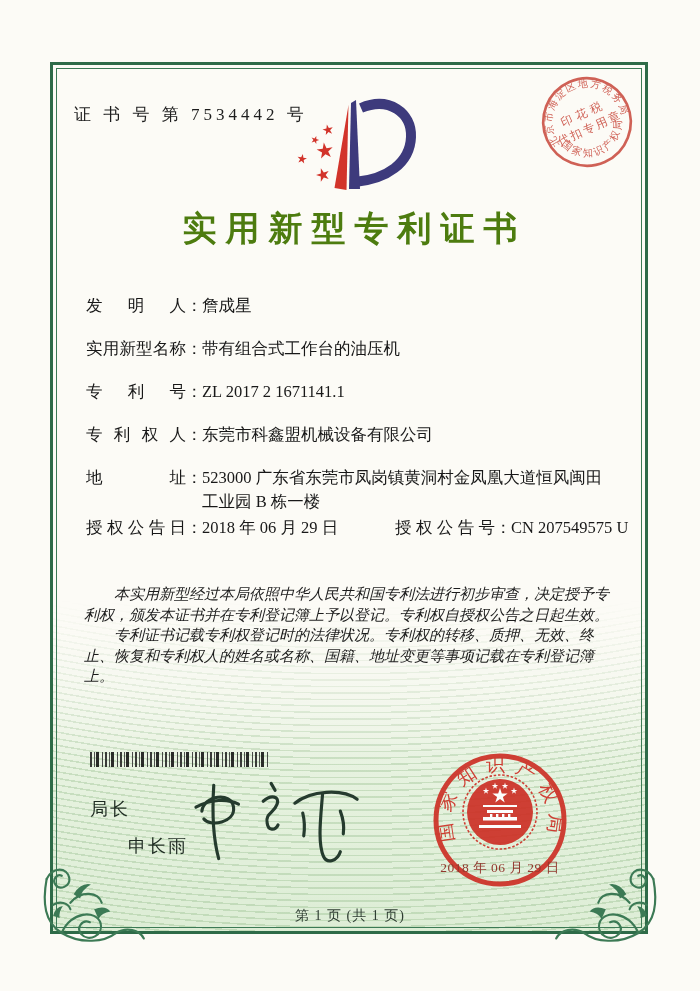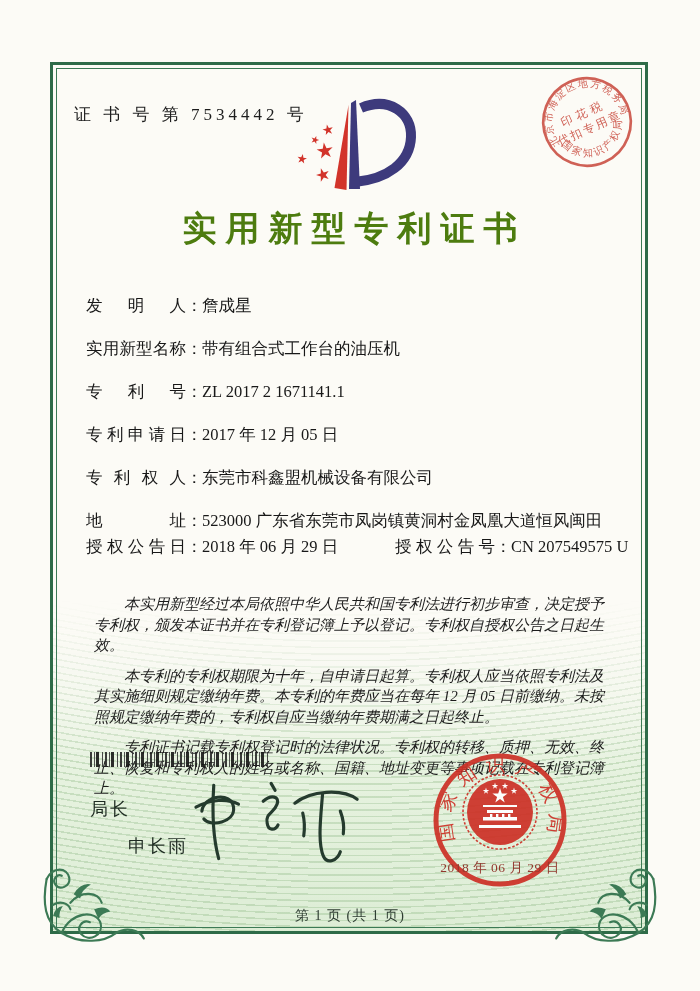--- a/index.html
+++ b/index.html
@@ -36,21 +36,21 @@
   .field-row{margin-bottom:19px;position:relative;}
   .f-label{display:inline-block;width:100px;text-align:justify;text-align-last:justify;vertical-align:top;}
   .f-colon{display:inline-block;width:16px;vertical-align:top;}
   .f-value{display:inline-block;vertical-align:top;max-width:420px;}
   .addr-row{margin-bottom:2px;}
   .addr-line2{margin-left:116px;}
   .grant-right{position:absolute;left:309px;top:0;white-space:nowrap;}
 
   .paras{position:absolute;left:84px;top:584px;width:534px;z-index:2;font-size:15px;line-height:20.5px;
     font-style:italic;color:#1c1c1c;}
-  .paras p{margin:10px;text-indent:2em;}
+  .paras p{margin:0;text-indent:2em;}
 
   .barcode{position:absolute;left:90px;top:752px;width:178px;height:15px;z-index:2;opacity:.88;
     background:repeating-linear-gradient(90deg,#222 0 2px,transparent 2px 4px,#3a3a3a 4px 5px,transparent 5px 6px,#111 6px 9px,transparent 9px 12px,#333 12px 13px,transparent 13px 15px);}
 
   .director{position:absolute;left:90px;top:797px;z-index:2;font-family:"Liberation Sans",sans-serif;
     font-weight:400;font-size:18px;letter-spacing:2px;color:#1e2b22;}
   .director .name{margin-top:13px;padding-left:38px;}
 
   .signature{position:absolute;left:192px;top:768px;width:178px;height:102px;z-index:2;}
 
@@ -141,39 +141,36 @@
     <div class="field-row">
       <span class="f-label">发明人</span><span class="f-colon">：</span><span class="f-value">詹成星</span>
     </div>
     <div class="field-row">
       <span class="f-label">实用新型名称</span><span class="f-colon">：</span><span class="f-value">带有组合式工作台的油压机</span>
     </div>
     <div class="field-row">
       <span class="f-label">专利号</span><span class="f-colon">：</span><span class="f-value">ZL 2017 2 1671141.1</span>
     </div>
     <div class="field-row">
-      <span class="f-label">专利申请日</span><span class="f-colon">：</span><span class="f-value">2017 年 12 月 05 日</span>
-    </div>
-    <div class="field-row">
       <span class="f-label">专利权人</span><span class="f-colon">：</span><span class="f-value">东莞市科鑫盟机械设备有限公司</span>
     </div>
     <div class="field-row addr-row">
       <span class="f-label">地址</span><span class="f-colon">：</span><span class="f-value">523000 广东省东莞市凤岗镇黄洞村金凤凰大道恒风闽田</span>
+      <div class="addr-line2">工业园 B 栋一楼</div>
     </div>
     <div class="field-row">
       <span class="f-label">授权公告日</span><span class="f-colon">：</span><span class="f-value">2018 年 06 月 29 日</span>
       <span class="grant-right">
         <span class="f-label">授权公告号</span><span class="f-colon">：</span><span class="f-value">CN 207549575 U</span>
       </span>
     </div>
   </div>
 
   <div class="paras">
     <p>本实用新型经过本局依照中华人民共和国专利法进行初步审查，决定授予专利权，颁发本证书并在专利登记簿上予以登记。专利权自授权公告之日起生效。</p>
-    <p>本专利的专利权期限为十年，自申请日起算。专利权人应当依照专利法及其实施细则规定缴纳年费。本专利的年费应当在每年 12 月 05 日前缴纳。未按照规定缴纳年费的，专利权自应当缴纳年费期满之日起终止。</p>
     <p>专利证书记载专利权登记时的法律状况。专利权的转移、质押、无效、终止、恢复和专利权人的姓名或名称、国籍、地址变更等事项记载在专利登记簿上。</p>
   </div>
 
   <div class="barcode"></div>
 
   <div class="director">
     <div>局长</div>
     <div class="name">申长雨</div>
   </div>
 

